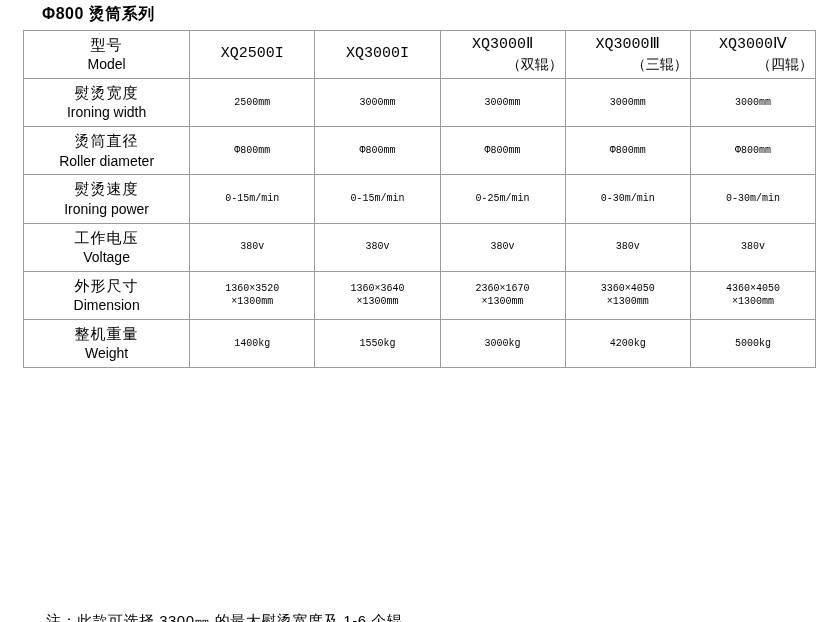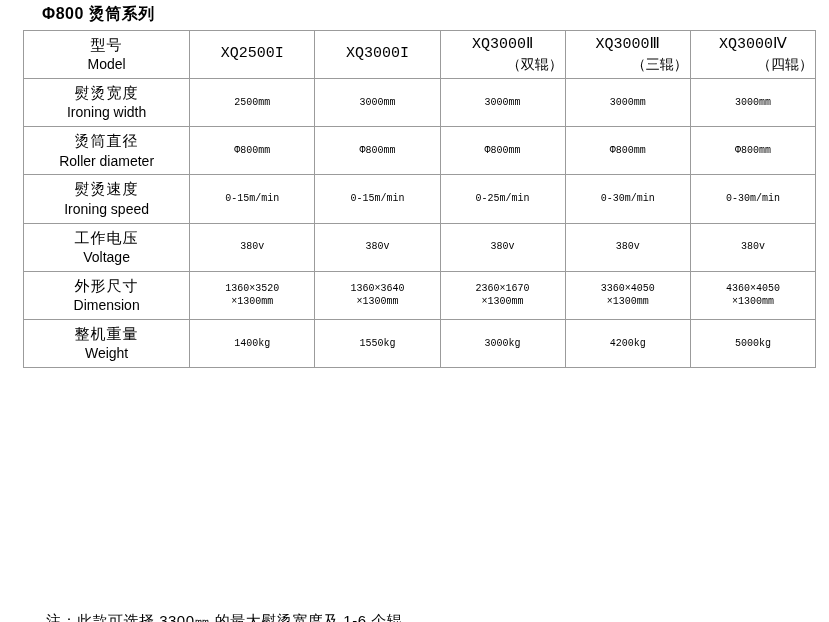--- a/index.html
+++ b/index.html
@@ -171,21 +171,21 @@
           <span class="val">Φ800mm</span>
         </td>
         <td>
           <span class="val">Φ800mm</span>
         </td>
       </tr>
 
       <tr>
         <td>
           <span class="cn">熨烫速度</span>
-          <span class="en">Ironing speed</span>
+          <span class="en">Ironing power</span>
         </td>
         <td>
           <span class="val">0-15m/min</span>
         </td>
         <td>
           <span class="val">0-15m/min</span>
         </td>
         <td>
           <span class="val">0-25m/min</span>
         </td>

